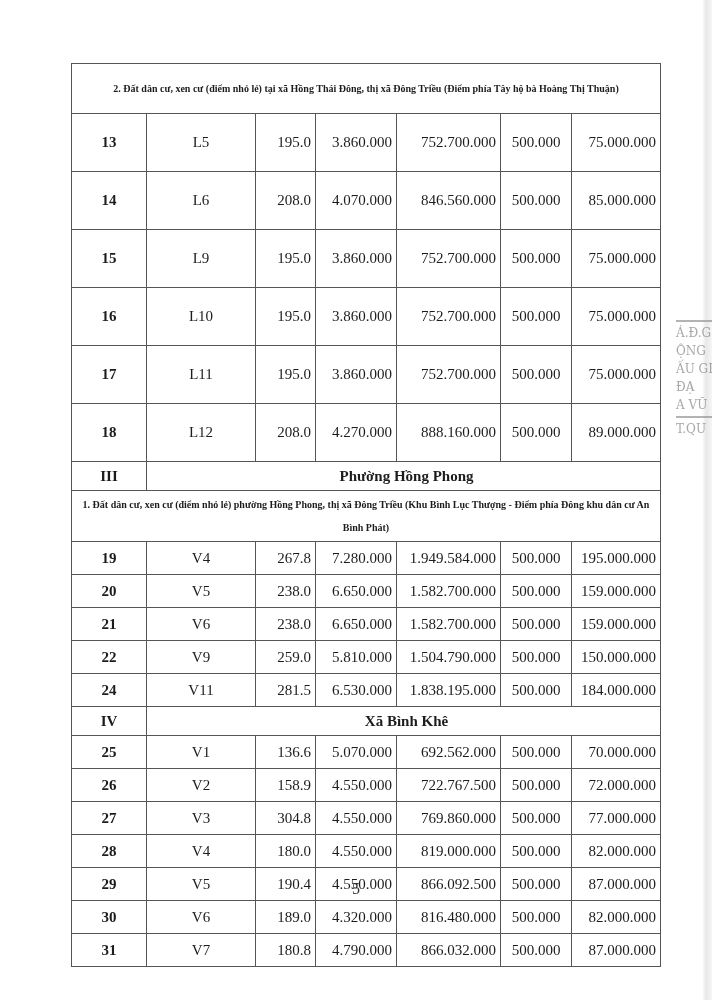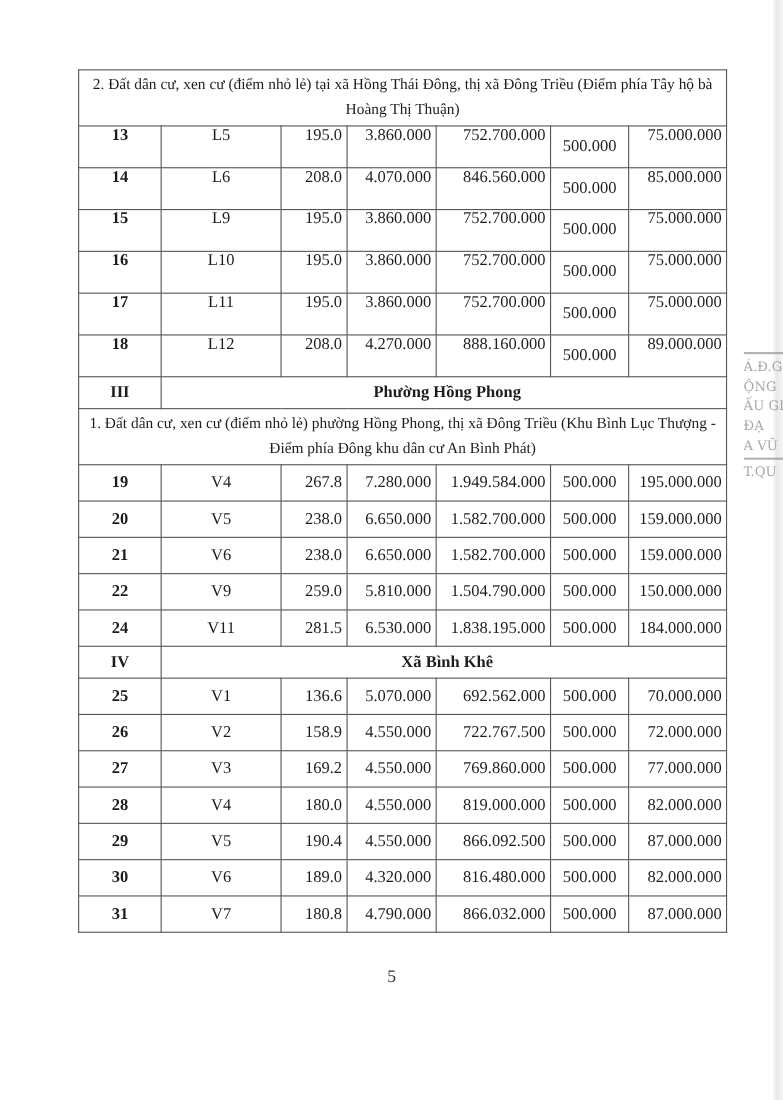--- a/index.html
+++ b/index.html
@@ -33,28 +33,28 @@
   col.c3 { width: 60px; }
   col.c4 { width: 81px; }
   col.c5 { width: 104px; }
   col.c6 { width: 71px; }
   col.c7 { width: 89px; }
   td.stt { text-align: center; font-weight: bold; }
   td.lot { text-align: center; }
   td.num { text-align: right; }
   td.mid { text-align: center; margin-left: 25px; }
   tr.section-head td {
-    text-align: center; font-weight: normal; white-space: normal;
-    line-height: 23px; padding: 2px 6px; font-size: 14px;
+    text-align: center; font-weight: bold; white-space: normal;
+    line-height: 23px; padding: 2px 6px; font-size: 10px;
   }
   tr.ward td { font-weight: bold; height: 28px; }
   tr.ward td.ward-name { text-align: center; padding-left: 10px; }
   tr.tall td { height: 37px; }
   tr.short td { height: 32px; }
-  tr.tall td.stt, tr.tall td.lot, tr.tall td.num { vertical-align: top; padding-top: 0; margin-top: 11px; }
+  tr.tall td.stt, tr.tall td.lot, tr.tall td.num { vertical-align: top; padding-top: 20px; margin-top: 11px; }
   tr.tall td.mid { vertical-align: middle; }
   .page-number {
     position: absolute; top: 880px; left: 0; width: 712px; text-align: center;
     font-size: 16px; color: #333;
   }
 </style>
 </head>
 <body>
 
 <div class="page-shadow"></div>
@@ -209,21 +209,21 @@
         <td class="lot">V2</td>
         <td class="num">158.9</td>
         <td class="num">4.550.000</td>
         <td class="num">722.767.500</td>
         <td class="mid">500.000</td>
         <td class="num">72.000.000</td>
       </tr>
       <tr class="short">
         <td class="stt">27</td>
         <td class="lot">V3</td>
-        <td class="num">169.2</td>
+        <td class="num">304.8</td>
         <td class="num">4.550.000</td>
         <td class="num">769.860.000</td>
         <td class="mid">500.000</td>
         <td class="num">77.000.000</td>
       </tr>
       <tr class="short">
         <td class="stt">28</td>
         <td class="lot">V4</td>
         <td class="num">180.0</td>
         <td class="num">4.550.000</td>

